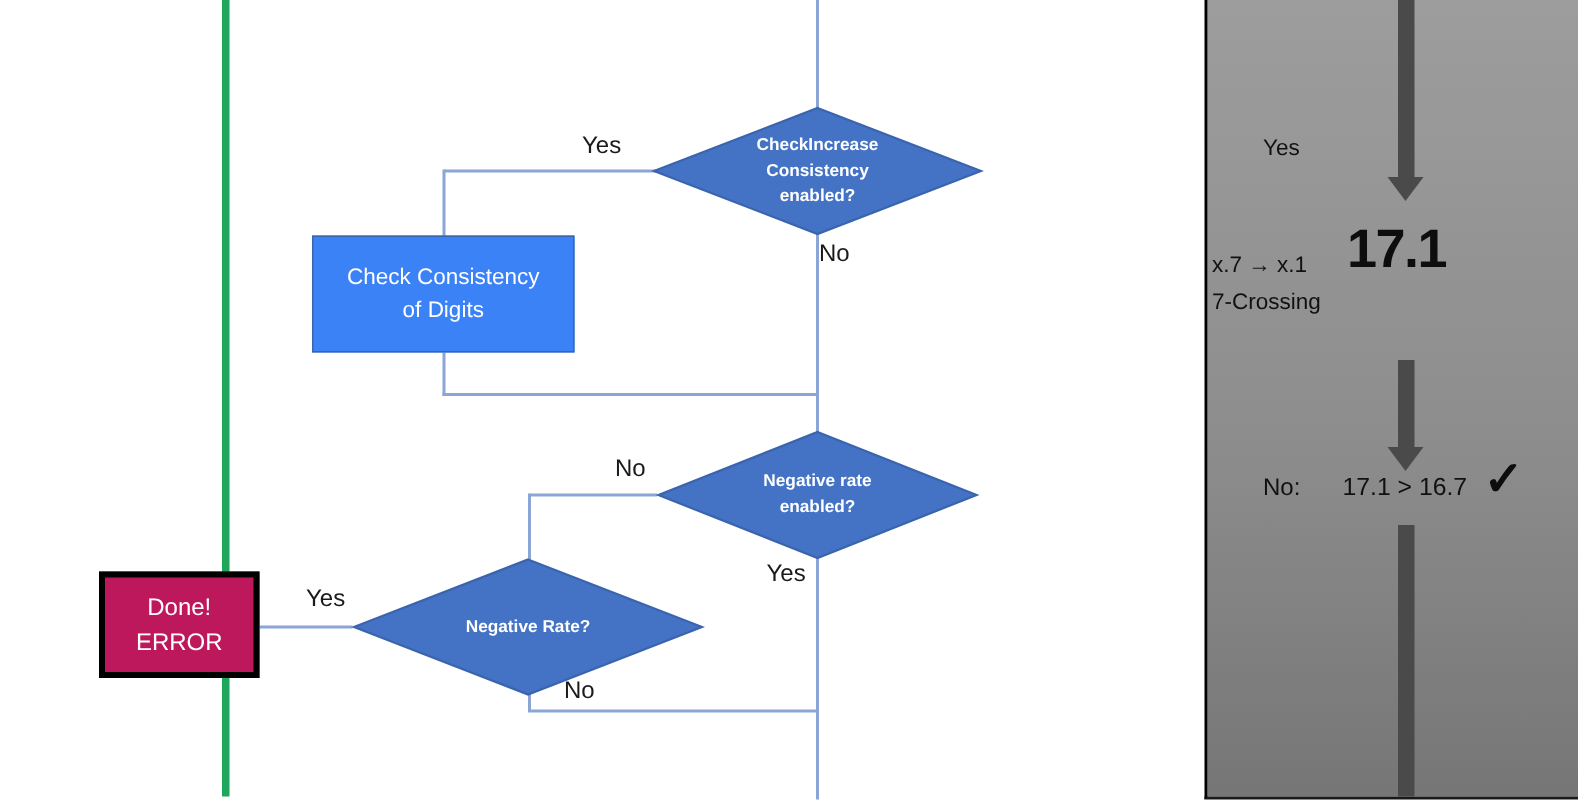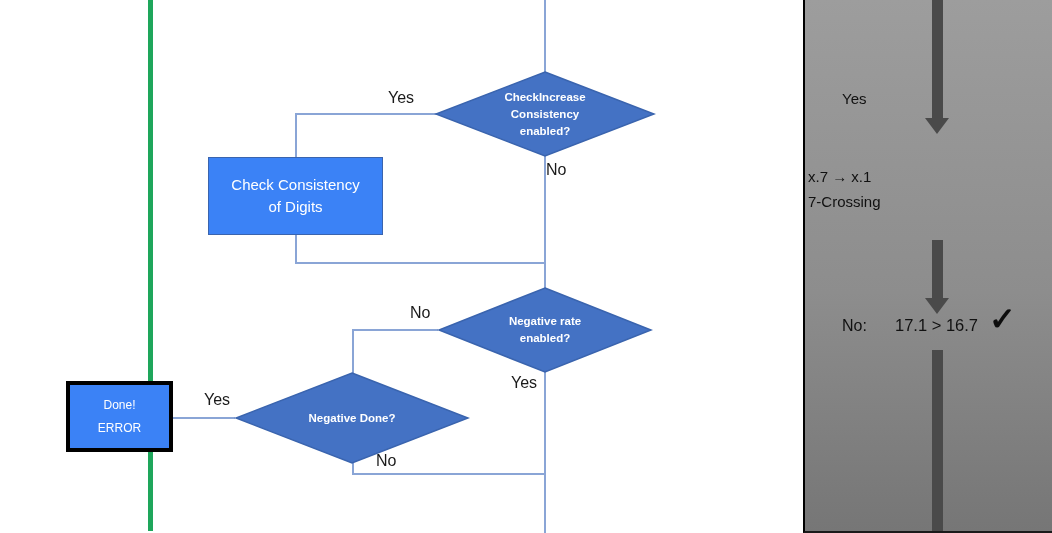--- a/index.html
+++ b/index.html
@@ -35,23 +35,23 @@
   .process {
     position: absolute; left: 208px; top: 157px; width: 175px; height: 78px;
     background: #3b82f6; border: 1.5px solid #3a64ae; z-index: 3;
     display: flex; flex-direction: column; align-items: center; justify-content: center;
     color: #ffffff; font-size: 15px; line-height: 22px; text-align: center;
   }
 
   
   .terminator {
     position: absolute; left: 66px; top: 381px; width: 107px; height: 71px;
-    background: #3b82f6; border: 4px solid #000000; z-index: 5;
+    background: #be185d; border: 4px solid #000000; z-index: 5;
     display: flex; flex-direction: column; align-items: center; justify-content: center;
-    color: #ffffff; font-size: 12px; line-height: 23px; text-align: center;
+    color: #ffffff; font-size: 16px; line-height: 23px; text-align: center;
   }
 
   
   .edge-label {
     position: absolute; z-index: 4; color: #1a1a1a; font-size: 16px;
   }
 
   
   .panel {
     position: absolute; left: 803px; top: 0; width: 249px; height: 533px;
@@ -129,21 +129,21 @@
     <span>Negative rate</span>
     <span>enabled?</span>
   </div>
 </div>
 
 <div class="diamond" style="left:234px; top:372px; width:236px; height:92px;">
   <svg width="236" height="92" viewBox="0 0 236 92">
     <polygon points="118,1 234,46 118,91 2,46" fill="#4472c4" stroke="#3a64ae" stroke-width="1.5"></polygon>
   </svg>
   <div class="dtext">
-    <span>Negative Done?</span>
+    <span>Negative Rate?</span>
   </div>
 </div>
 
 <div class="terminator">
   <span>Done!</span>
   <span>ERROR</span>
 </div>
 
 <div class="edge-label" style="left:388px; top:89px;">Yes</div>
 <div class="edge-label" style="left:546px; top:161px;">No</div>
@@ -158,20 +158,21 @@
   <div class="head" style="top:118px;"></div>
 
   <div class="small-text" style="left:37px; top:90px;">Yes</div>
 
   <div class="transition">
     <div>x.7 → x.1</div>
     <div>7-Crossing</div>
   </div>
 
   <div class="bignum">
+    <div>17.1</div>
   </div>
 
   <div class="shaft" style="top:240px; height:58px;"></div>
   <div class="head" style="top:298px;"></div>
 
   <div class="result-label">No:</div>
   <div class="result-comp">17.1 &gt; 16.7</div>
   <div class="check">✓</div>
 
   <div class="shaft" style="top:350px; height:181px;"></div>

